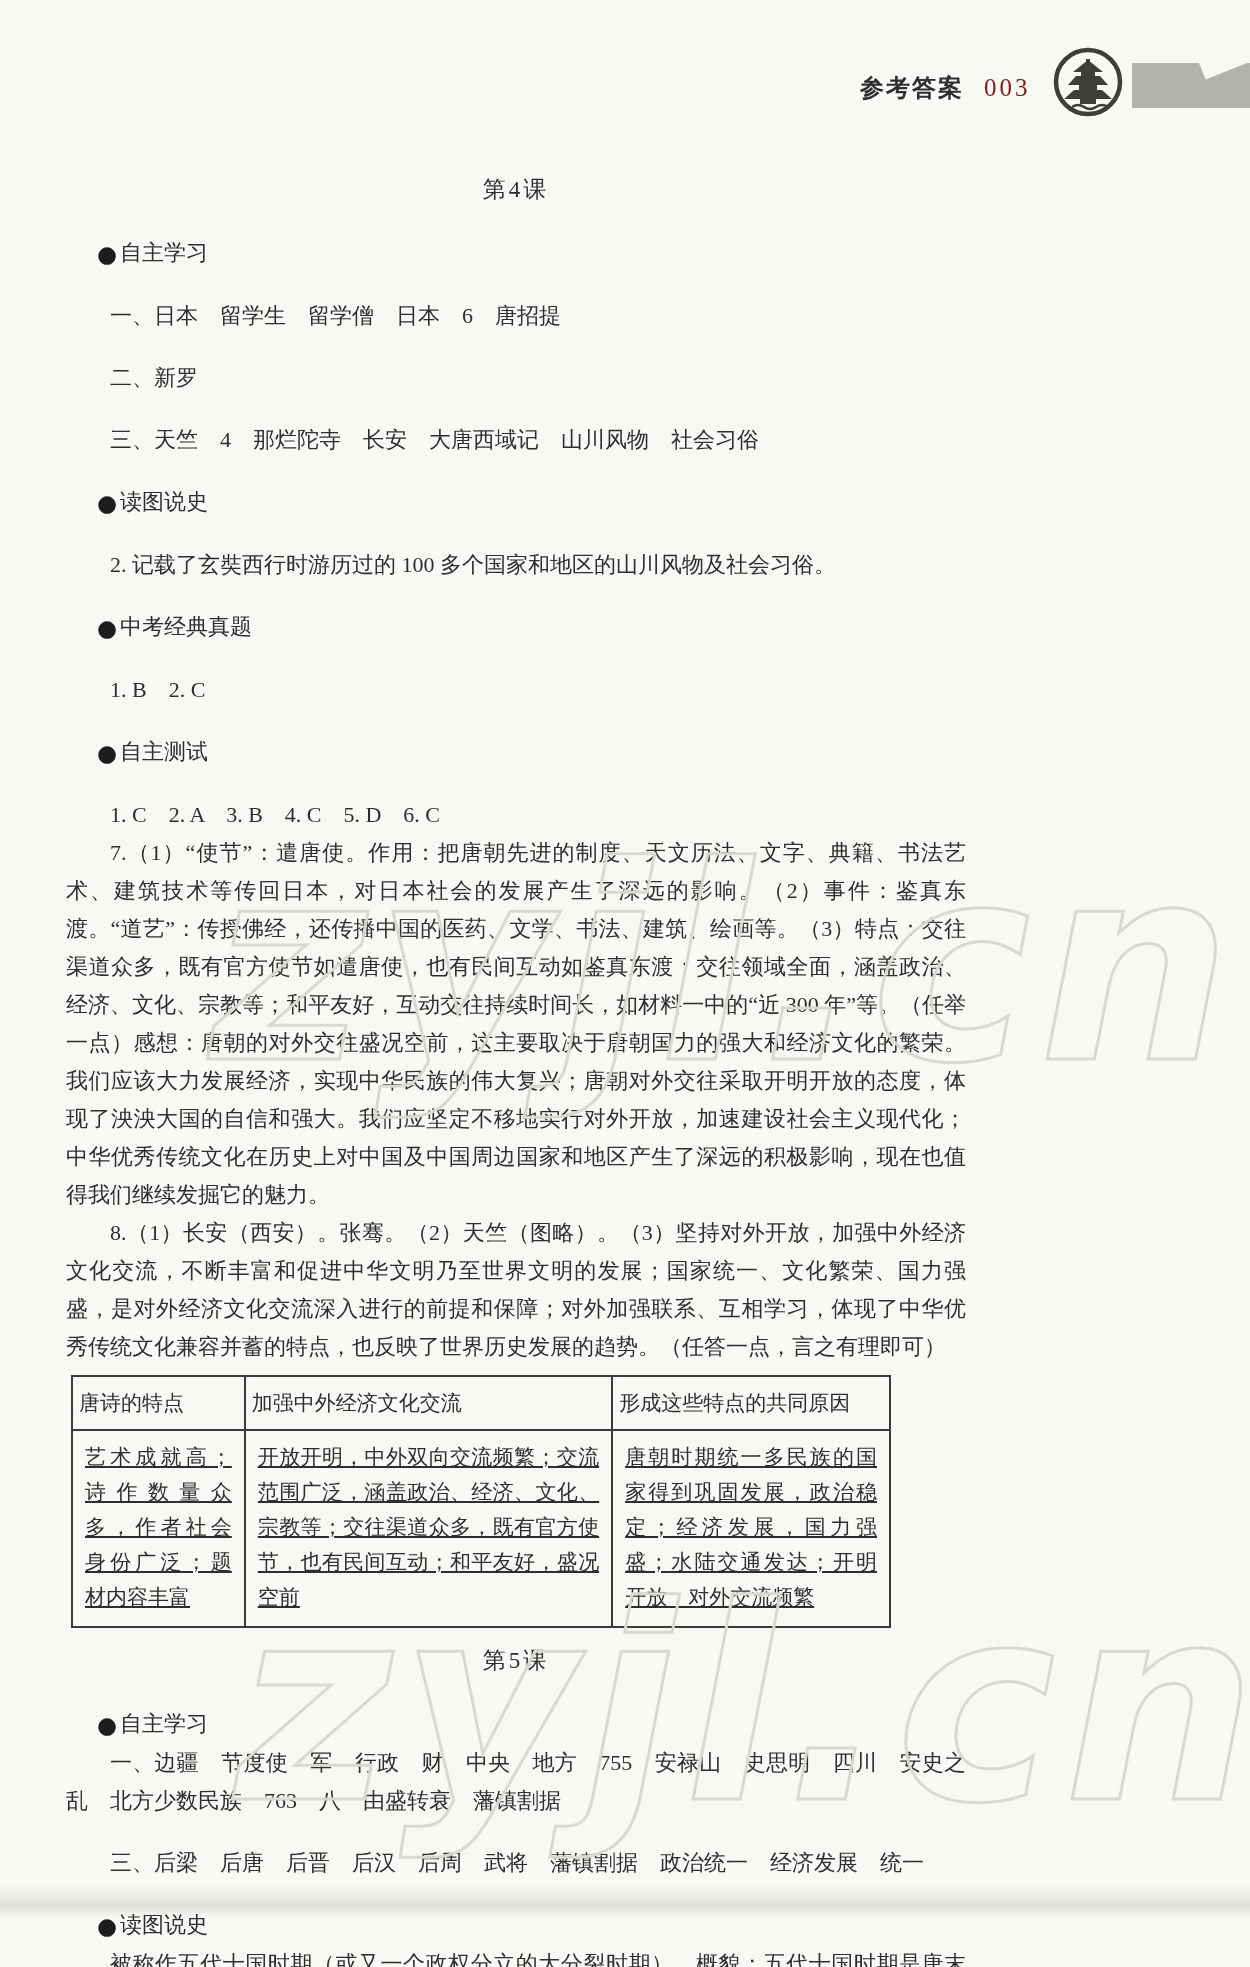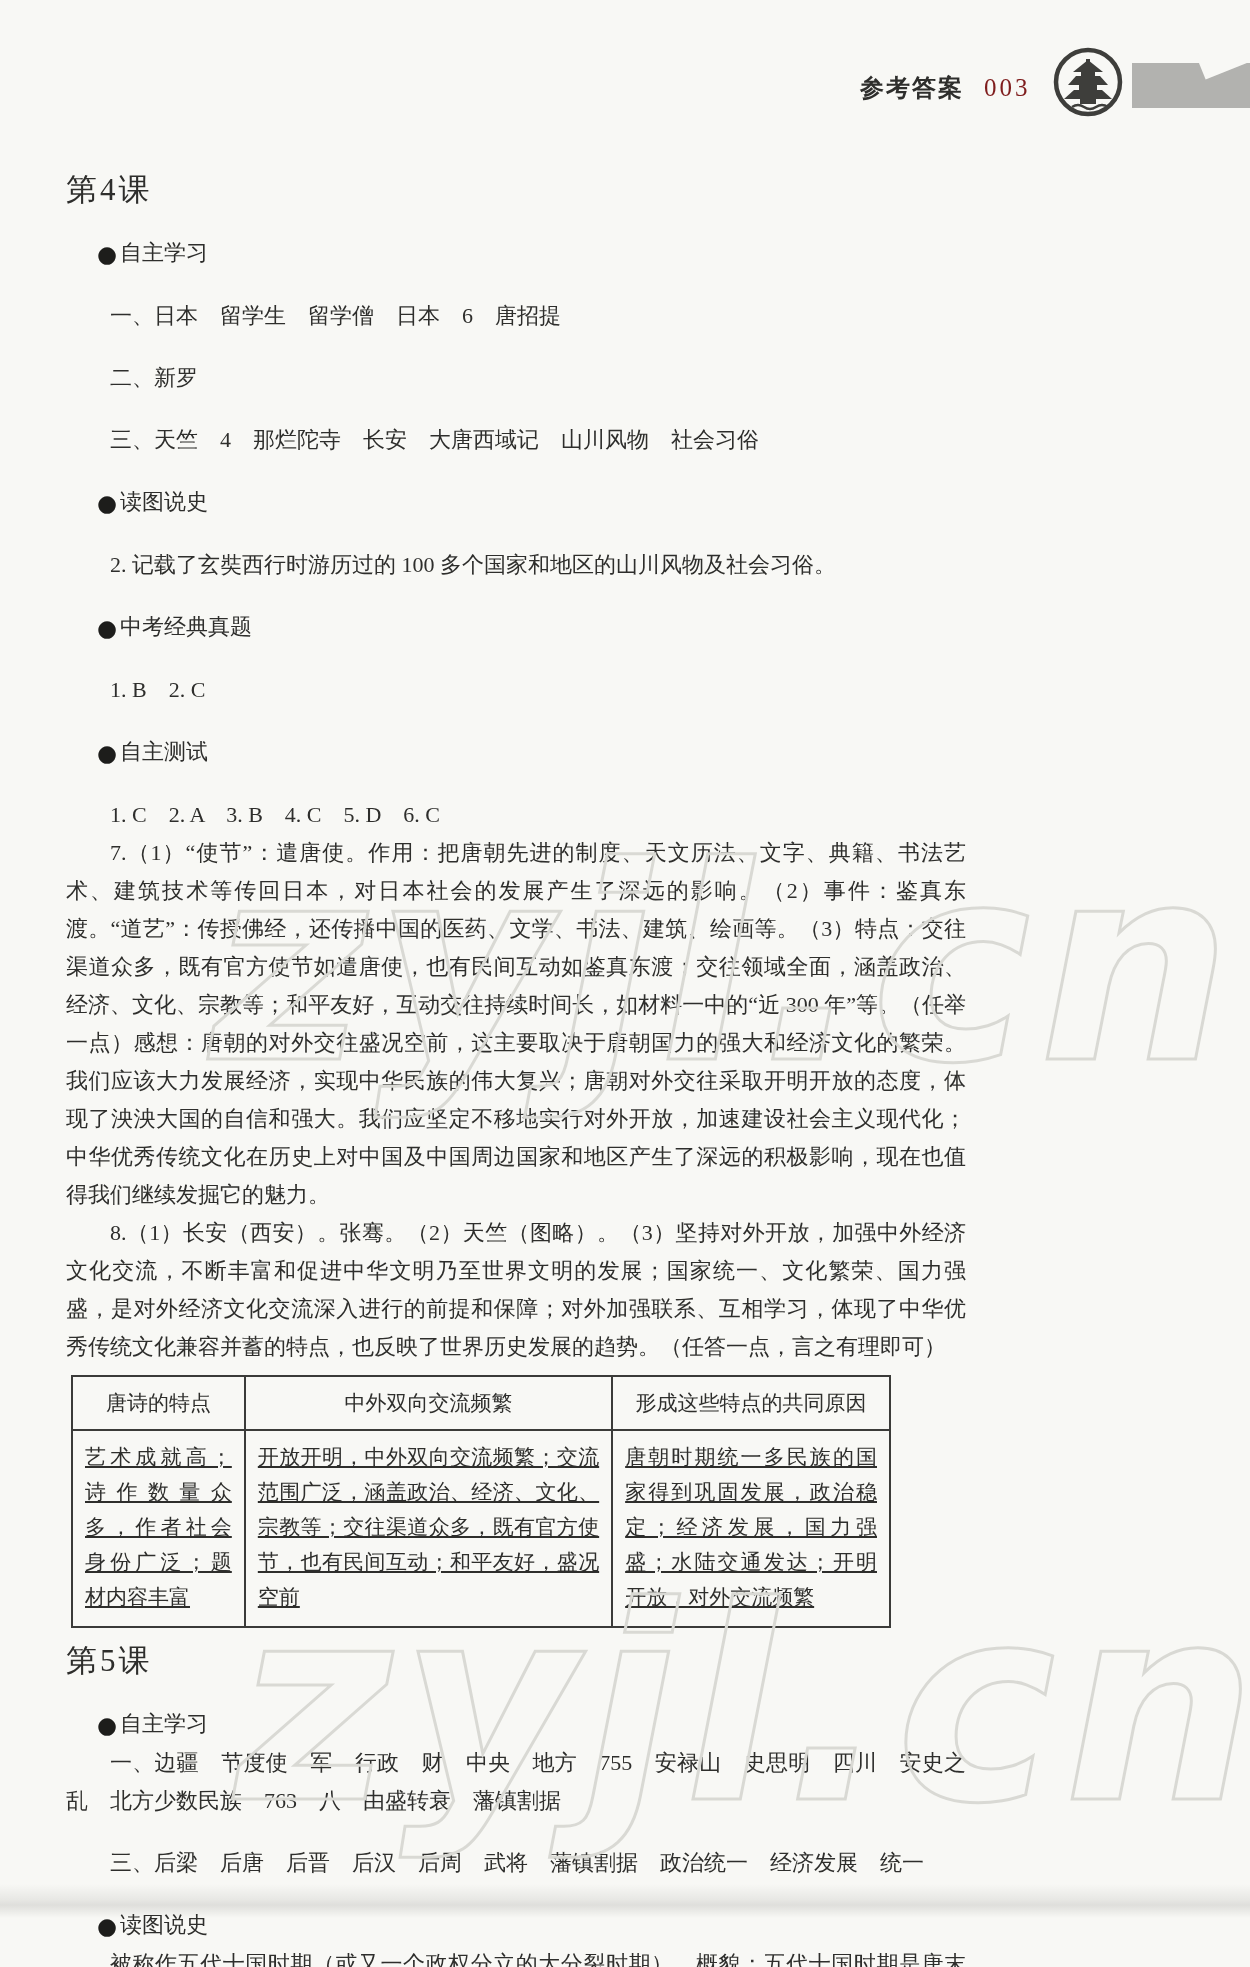--- a/index.html
+++ b/index.html
@@ -42,40 +42,40 @@
     pointer-events: none; z-index: 5;
   }
   .wm1 { left: 210px; top: 808px; }
   .wm2 { left: 235px; top: 1548px; }
   
   .content {
     position: absolute; left: 66px; top: 170px; width: 900px;
     font-size: 22px; line-height: 38px; z-index: 2;
   }
   .lesson-title {
-    margin: 0; font-size: 31px; font-weight: normal;
-    line-height: 40px; letter-spacing: 3px;
+    margin: 0; font-size: 23px; font-weight: normal;
+    text-align: center; line-height: 40px; letter-spacing: 3px;
   }
   .line { min-height: 38px; margin-top: 24px; }
   .bullet-line { padding-left: 31px; }
   .bullet {
     font-family: "DejaVu Sans", sans-serif;
     font-size: 23px; margin-right: 3px; vertical-align: -2px; color: #1d1d1b;
   }
   .item { text-indent: 44px; text-align: justify; }
   
   .answer-table {
     width: 820px; margin: 9px 0 13px 5px;
     border-collapse: collapse; table-layout: fixed;
   }
   .answer-table th, .answer-table td {
     border: 2px solid #3b3b39; font-weight: normal;
   }
   .answer-table th {
-    font-size: 21px; padding: 13px 6px; text-align: center; line-height: 26px;
+    font-size: 21px; padding: 13px 6px; text-align: left; line-height: 26px;
   }
   .answer-table td {
     font-size: 21px; line-height: 35px; padding: 9px 12px 11px 12px;
     text-align: justify; vertical-align: top; text-decoration: underline;
   }
   .col-1 { width: 20.5%; } .col-2 { width: 45.5%; } .col-3 { width: 34%; }
   
   .bottom-shade {
     position: absolute; left: 0; top: 1884px; width: 100%; height: 34px;
     background: linear-gradient(to bottom,
@@ -129,21 +129,21 @@
     <div class="line item">1. C　2. A　3. B　4. C　5. D　6. C</div>
 
     <div class="item">7.（1）“使节”：遣唐使。作用：把唐朝先进的制度、天文历法、文字、典籍、书法艺术、建筑技术等传回日本，对日本社会的发展产生了深远的影响。（2）事件：鉴真东渡。“道艺”：传授佛经，还传播中国的医药、文学、书法、建筑、绘画等。（3）特点：交往渠道众多，既有官方使节如遣唐使，也有民间互动如鉴真东渡；交往领域全面，涵盖政治、经济、文化、宗教等；和平友好，互动交往持续时间长，如材料一中的“近 300 年”等。（任举一点）感想：唐朝的对外交往盛况空前，这主要取决于唐朝国力的强大和经济文化的繁荣。我们应该大力发展经济，实现中华民族的伟大复兴；唐朝对外交往采取开明开放的态度，体现了泱泱大国的自信和强大。我们应坚定不移地实行对外开放，加速建设社会主义现代化；中华优秀传统文化在历史上对中国及中国周边国家和地区产生了深远的积极影响，现在也值得我们继续发掘它的魅力。</div>
     <div class="item">8.（1）长安（西安）。张骞。（2）天竺（图略）。（3）坚持对外开放，加强中外经济文化交流，不断丰富和促进中华文明乃至世界文明的发展；国家统一、文化繁荣、国力强盛，是对外经济文化交流深入进行的前提和保障；对外加强联系、互相学习，体现了中华优秀传统文化兼容并蓄的特点，也反映了世界历史发展的趋势。（任答一点，言之有理即可）</div>
 
 
     <table class="answer-table">
       <thead>
         <tr>
           <th class="col-1">唐诗的特点</th>
-          <th class="col-2">中外双向交流频繁</th>
+          <th class="col-2">加强中外经济文化交流</th>
           <th class="col-3">形成这些特点的共同原因</th>
         </tr>
       </thead>
       <tbody>
         <tr>
           <td>艺术成就高；诗作数量众多，作者社会身份广泛；题材内容丰富</td>
           <td>开放开明，中外双向交流频繁；交流范围广泛，涵盖政治、经济、文化、宗教等；交往渠道众多，既有官方使节，也有民间互动；和平友好，盛况空前</td>
           <td>唐朝时期统一多民族的国家得到巩固发展，政治稳定；经济发展，国力强盛；水陆交通发达；开明开放，对外交流频繁</td>
         </tr>
       </tbody>

